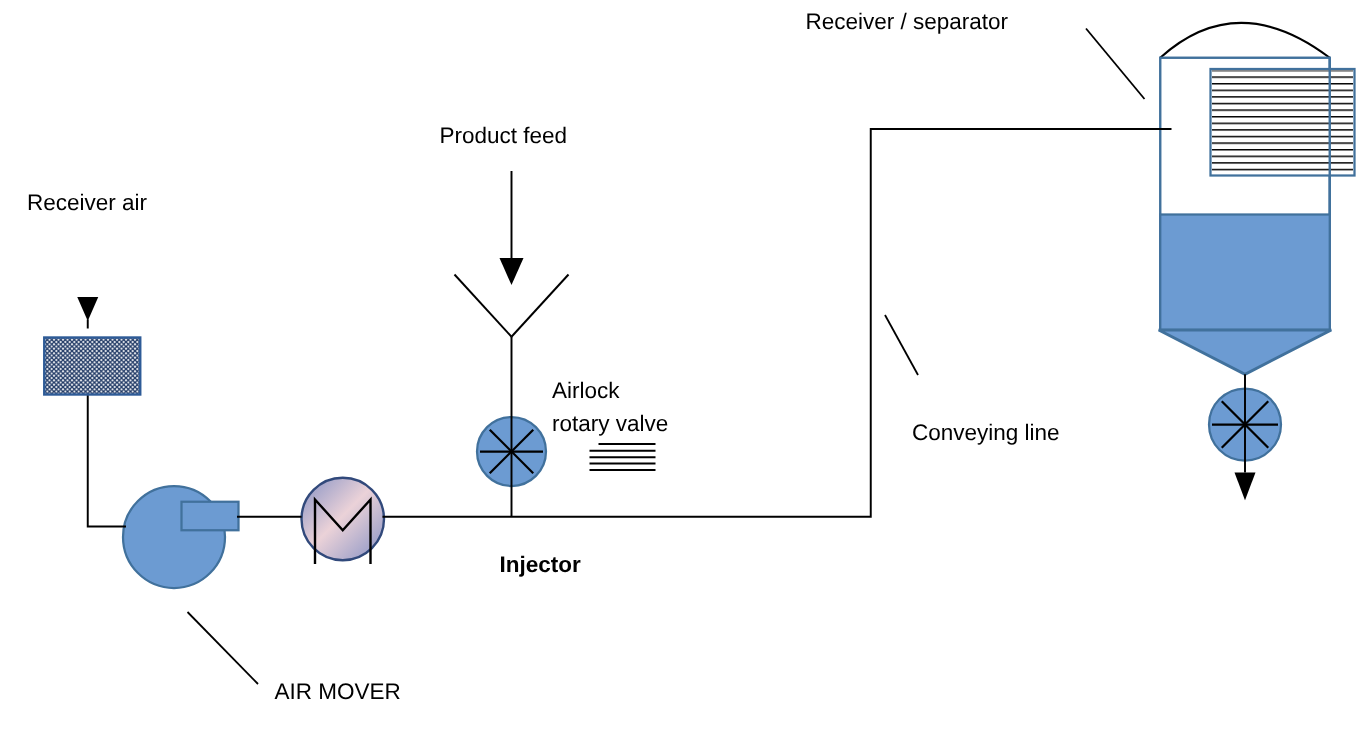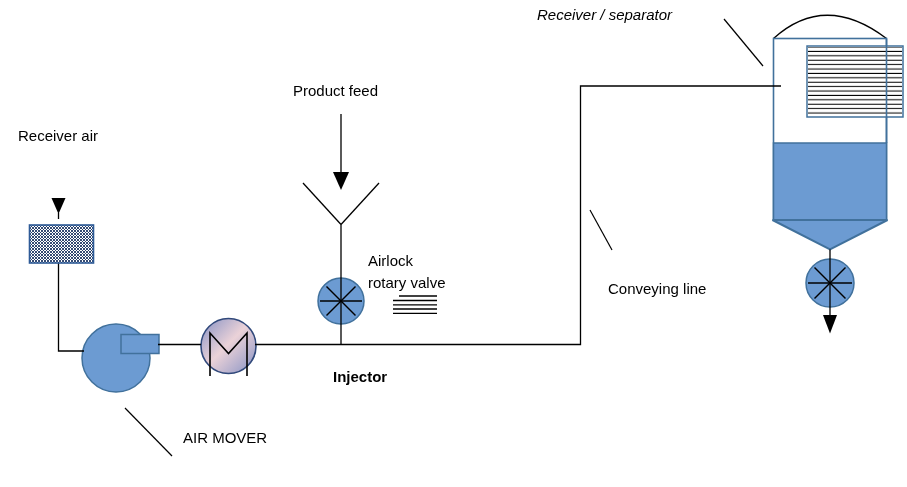--- a/index.html
+++ b/index.html
@@ -114,15 +114,15 @@
     <line class="leader" x1="590" y1="210" x2="612" y2="250"></line>
     <line class="leader" x1="724" y1="19" x2="763" y2="66"></line>
   </svg>
 
   <div class="label" style="left:18px; top:126px;">Receiver air</div>
   <div class="label" style="left:293px; top:81px;text-align:center;">Product feed</div>
   <div class="label two-line" style="left:368px; top:250px;">Airlock
 rotary valve</div>
   <div class="label" style="left:333px; top:367px;font-weight:bold;">Injector</div>
   <div class="label" style="left:608px; top:255px;margin-top:24px;">Conveying line</div>
-  <div class="label" style="left:537px; top:5px;font-style:italic;">Receiver / separator</div>
-  <div class="label" style="left:183px; top:428px;">AIR MOVER</div>
+  <div class="label" style="left:537px; top:5px;">Receiver / separator</div>
+  <div class="label" style="left:183px; top:452px;">AIR MOVER</div>
 </div>
 
 </body></html>

